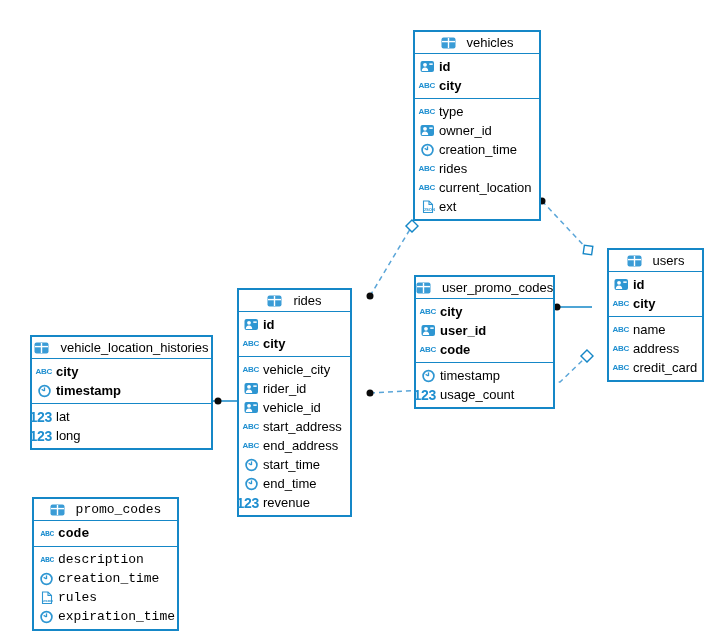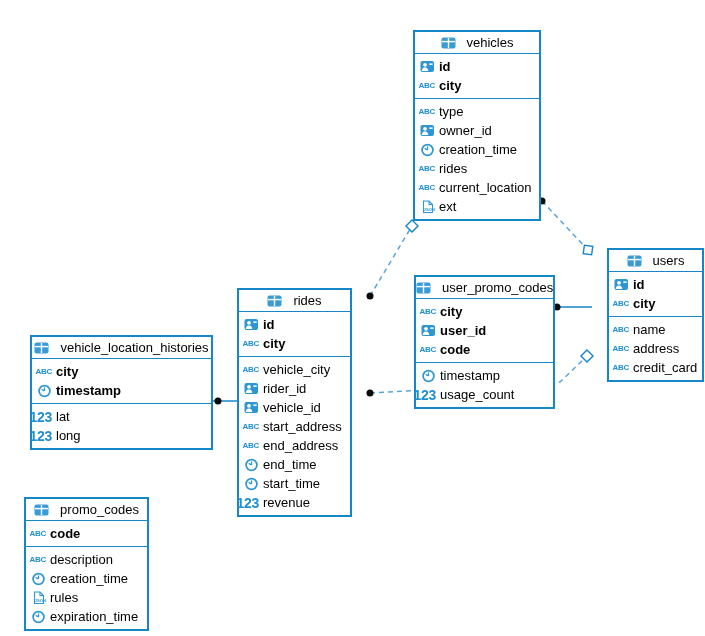--- a/index.html
+++ b/index.html
@@ -297,34 +297,34 @@
           <span class="lbl">end_address</span>
         </div>
         <div class="row">
           <span class="ic">
             <svg width="15" height="14" viewBox="0 0 15 14">
               <circle cx="7.5" cy="7" r="5.4" fill="#fff" stroke="#2e96d2" stroke-width="1.7"></circle>
               <line x1="7.5" y1="7" x2="7.5" y2="3.4" stroke="#2e96d2" stroke-width="1.3"></line>
               <line x1="7.5" y1="7" x2="4.6" y2="5.4" stroke="#2e96d2" stroke-width="1.3"></line>
             </svg>
           </span>
+          <span class="lbl">start_time</span>
+        </div>
+        <div class="row">
+          <span class="ic">
+            <svg width="15" height="14" viewBox="0 0 15 14">
+              <circle cx="7.5" cy="7" r="5.4" fill="#fff" stroke="#2e96d2" stroke-width="1.7"></circle>
+              <line x1="7.5" y1="7" x2="7.5" y2="3.4" stroke="#2e96d2" stroke-width="1.3"></line>
+              <line x1="7.5" y1="7" x2="4.6" y2="5.4" stroke="#2e96d2" stroke-width="1.3"></line>
+            </svg>
+          </span>
           <span class="lbl">end_time</span>
         </div>
         <div class="row">
           <span class="ic">
-            <svg width="15" height="14" viewBox="0 0 15 14">
-              <circle cx="7.5" cy="7" r="5.4" fill="#fff" stroke="#2e96d2" stroke-width="1.7"></circle>
-              <line x1="7.5" y1="7" x2="7.5" y2="3.4" stroke="#2e96d2" stroke-width="1.3"></line>
-              <line x1="7.5" y1="7" x2="4.6" y2="5.4" stroke="#2e96d2" stroke-width="1.3"></line>
-            </svg>
-          </span>
-          <span class="lbl">start_time</span>
-        </div>
-        <div class="row">
-          <span class="ic">
             <span class="ic-txt ic-123">123</span>
           </span>
           <span class="lbl">revenue</span>
         </div>
       </div>
     </div>
     <div class="tbl" style="left: 30px; top: 335px; min-width: 183px;">
       <div class="tbl-header">
         <span class="ic" style="flex: 0 0 15px; width: 15px;">
           <svg width="15" height="12" viewBox="0 0 15 12">
@@ -361,21 +361,21 @@
           <span class="lbl">lat</span>
         </div>
         <div class="row">
           <span class="ic">
             <span class="ic-txt ic-123">123</span>
           </span>
           <span class="lbl">long</span>
         </div>
       </div>
     </div>
-    <div class="tbl" style="left: 24px; top: 497px; min-width: 125px;">
+    <div class="tbl" style="left: 32px; top: 497px; min-width: 125px; font-family: Liberation Mono, monospace;">
       <div class="tbl-header">
         <span class="ic" style="flex: 0 0 15px; width: 15px;">
           <svg width="15" height="12" viewBox="0 0 15 12">
             <rect x="0.5" y="0.5" width="14" height="11" rx="2" fill="#3a9cd6"></rect>
             <line x1="1" y1="4.6" x2="14" y2="4.6" stroke="#fff" stroke-width="1.4"></line>
             <line x1="7.5" y1="1" x2="7.5" y2="11" stroke="#fff" stroke-width="1.4"></line>
           </svg>
         </span>
         <span>promo_codes</span>
       </div>

